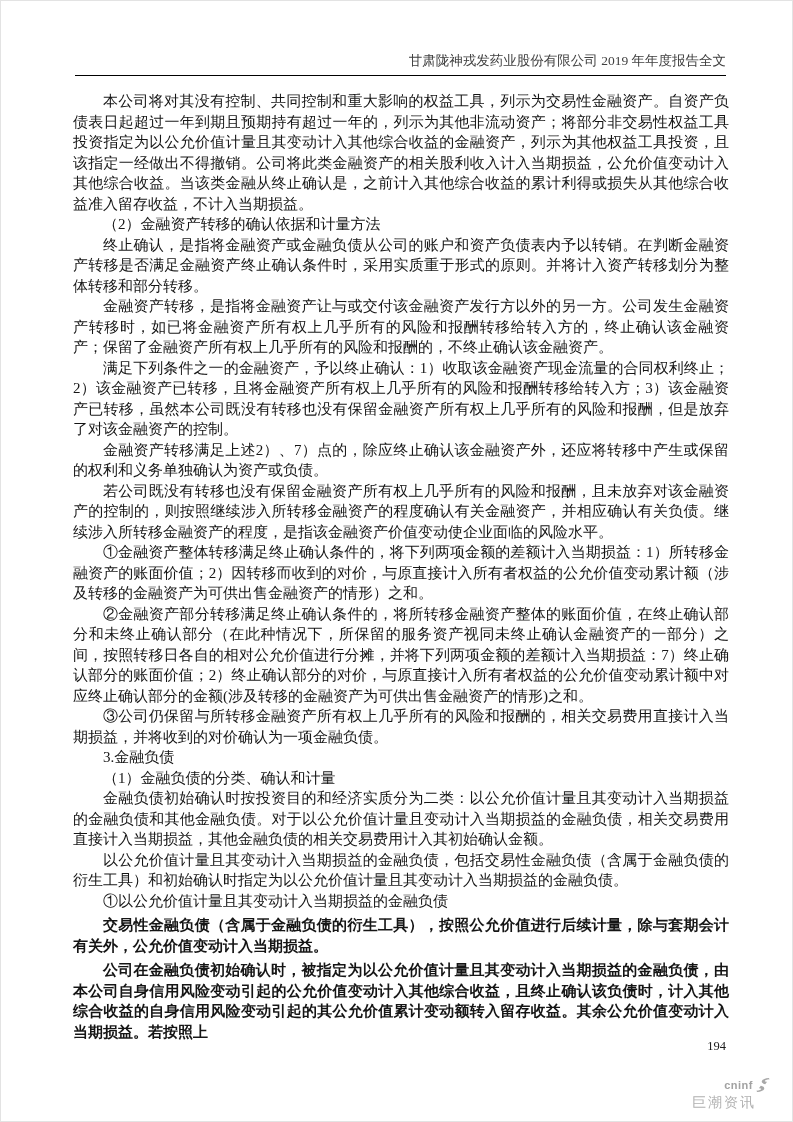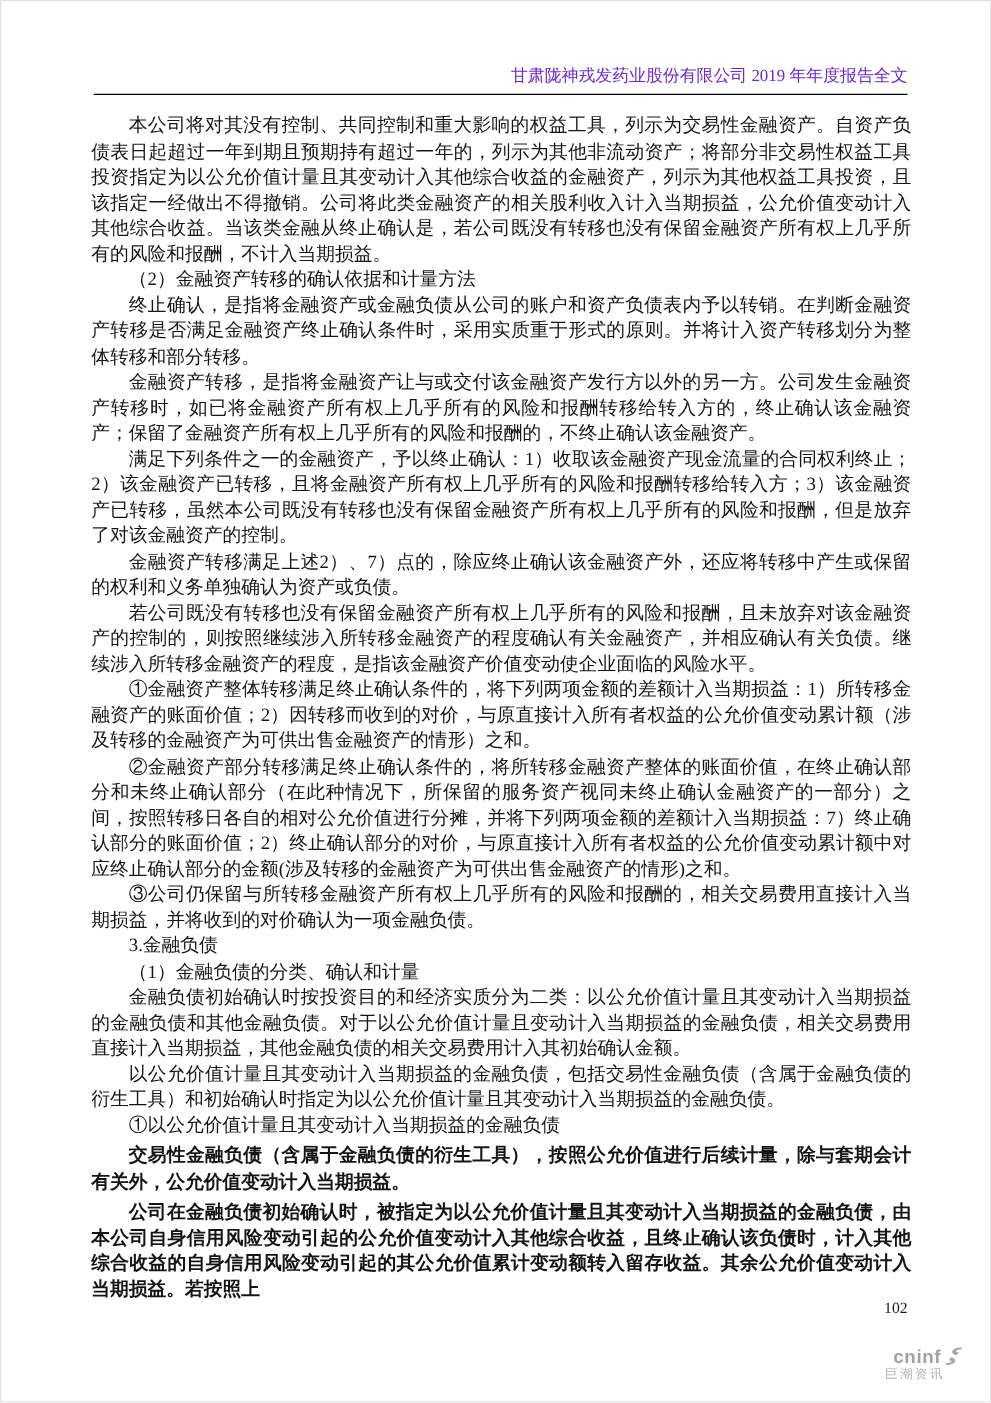--- a/index.html
+++ b/index.html
@@ -19,21 +19,21 @@
     overflow: hidden;
   }
   .header-title {
     position: absolute;
     top: 51px;
     left: 74px;
     right: 66px;
     text-align: right;
     font-size: 13.5px;
     line-height: 18px;
-    color: #6d28d9;
+    color: #404040;
     white-space: nowrap;
   }
   .header-rule {
     position: absolute;
     top: 74px;
     left: 74px;
     right: 66px;
     height: 0;
     border-top: 1.7px solid #000000;
   }
@@ -76,32 +76,32 @@
     user-select: none;
   }
   .wm-row1 {
     display: flex;
     align-items: center;
     justify-content: flex-end;
     gap: 1px;
     padding-right: 14px;
   }
   .wm-brand {
-    font-size: 15px;
+    font-size: 11px;
     font-weight: bold;
     letter-spacing: 0.5px;
     color: #a2a2a2;
   }
   .wm-swirl {
     width: 18px;
     height: 16px;
     display: inline-block;
   }
   .wm-cn {
-    font-size: 10px;
+    font-size: 14px;
     letter-spacing: 2px;
     color: #b0b0b0;
     margin-top: 2px;
     padding-right: 30px;
   }
   .wm-url {
     font-size: 9.5px;
     color: #a8a8a8;
     margin-top: 17px;
     padding-right: 4px;
@@ -110,40 +110,40 @@
 </head>
 <body>
 
 <div class="page">
 
   <div class="header-title">甘肃陇神戎发药业股份有限公司 2019 年年度报告全文</div>
 
   <div class="header-rule"></div>
 
   <div class="doc-body">
-    <p>本公司将对其没有控制、共同控制和重大影响的权益工具，列示为交易性金融资产。自资产负债表日起超过一年到期且预期持有超过一年的，列示为其他非流动资产；将部分非交易性权益工具投资指定为以公允价值计量且其变动计入其他综合收益的金融资产，列示为其他权益工具投资，且该指定一经做出不得撤销。公司将此类金融资产的相关股利收入计入当期损益，公允价值变动计入其他综合收益。当该类金融从终止确认是，若公司既没有转移也没有保留金融资产所有权上几乎所有的风险和报酬，不计入当期损益。</p>
+    <p>本公司将对其没有控制、共同控制和重大影响的权益工具，列示为交易性金融资产。自资产负债表日起超过一年到期且预期持有超过一年的，列示为其他非流动资产；将部分非交易性权益工具投资指定为以公允价值计量且其变动计入其他综合收益的金融资产，列示为其他权益工具投资，且该指定一经做出不得撤销。公司将此类金融资产的相关股利收入计入当期损益，公允价值变动计入其他综合收益。当该类金融从终止确认是，之前计入其他综合收益的累计利得或损失从其他综合收益准入留存收益，不计入当期损益。</p>
     <p>（2）金融资产转移的确认依据和计量方法</p>
     <p>终止确认，是指将金融资产或金融负债从公司的账户和资产负债表内予以转销。在判断金融资产转移是否满足金融资产终止确认条件时，采用实质重于形式的原则。并将计入资产转移划分为整体转移和部分转移。</p>
     <p>金融资产转移，是指将金融资产让与或交付该金融资产发行方以外的另一方。公司发生金融资产转移时，如已将金融资产所有权上几乎所有的风险和报酬转移给转入方的，终止确认该金融资产；保留了金融资产所有权上几乎所有的风险和报酬的，不终止确认该金融资产。</p>
     <p>满足下列条件之一的金融资产，予以终止确认：1）收取该金融资产现金流量的合同权利终止；2）该金融资产已转移，且将金融资产所有权上几乎所有的风险和报酬转移给转入方；3）该金融资产已转移，虽然本公司既没有转移也没有保留金融资产所有权上几乎所有的风险和报酬，但是放弃了对该金融资产的控制。</p>
     <p>金融资产转移满足上述2）、7）点的，除应终止确认该金融资产外，还应将转移中产生或保留的权利和义务单独确认为资产或负债。</p>
     <p>若公司既没有转移也没有保留金融资产所有权上几乎所有的风险和报酬，且未放弃对该金融资产的控制的，则按照继续涉入所转移金融资产的程度确认有关金融资产，并相应确认有关负债。继续涉入所转移金融资产的程度，是指该金融资产价值变动使企业面临的风险水平。</p>
     <p>①金融资产整体转移满足终止确认条件的，将下列两项金额的差额计入当期损益：1）所转移金融资产的账面价值；2）因转移而收到的对价，与原直接计入所有者权益的公允价值变动累计额（涉及转移的金融资产为可供出售金融资产的情形）之和。</p>
     <p>②金融资产部分转移满足终止确认条件的，将所转移金融资产整体的账面价值，在终止确认部分和未终止确认部分（在此种情况下，所保留的服务资产视同未终止确认金融资产的一部分）之间，按照转移日各自的相对公允价值进行分摊，并将下列两项金额的差额计入当期损益：7）终止确认部分的账面价值；2）终止确认部分的对价，与原直接计入所有者权益的公允价值变动累计额中对应终止确认部分的金额(涉及转移的金融资产为可供出售金融资产的情形)之和。</p>
     <p>③公司仍保留与所转移金融资产所有权上几乎所有的风险和报酬的，相关交易费用直接计入当期损益，并将收到的对价确认为一项金融负债。</p>
     <p>3.金融负债</p>
     <p>（1）金融负债的分类、确认和计量</p>
     <p>金融负债初始确认时按投资目的和经济实质分为二类：以公允价值计量且其变动计入当期损益的金融负债和其他金融负债。对于以公允价值计量且变动计入当期损益的金融负债，相关交易费用直接计入当期损益，其他金融负债的相关交易费用计入其初始确认金额。</p>
     <p>以公允价值计量且其变动计入当期损益的金融负债，包括交易性金融负债（含属于金融负债的衍生工具）和初始确认时指定为以公允价值计量且其变动计入当期损益的金融负债。</p>
     <p>①以公允价值计量且其变动计入当期损益的金融负债</p>
     <p class="gap">交易性金融负债（含属于金融负债的衍生工具），按照公允价值进行后续计量，除与套期会计有关外，公允价值变动计入当期损益。</p>
     <p class="gap">公司在金融负债初始确认时，被指定为以公允价值计量且其变动计入当期损益的金融负债，由本公司自身信用风险变动引起的公允价值变动计入其他综合收益，且终止确认该负债时，计入其他综合收益的自身信用风险变动引起的其公允价值累计变动额转入留存收益。其余公允价值变动计入当期损益。若按照上</p>
   </div>
 
-  <div class="page-number">102</div>
+  <div class="page-number">194</div>
 
   <div class="watermark">
     <div class="wm-row1">
       <span class="wm-brand">cninf</span>
       <span class="wm-swirl">
         <svg viewBox="0 0 20 18" width="18" height="16" aria-hidden="true">
           <path d="M16.5 1 C8.5 1.5 5.5 6.5 12.5 8.2 L14.6 5.4 C10.2 5.2 11.5 3 17.5 2.6 Z" fill="#a8a8a8"></path>
           <path d="M3.5 17 C11.5 16.5 14.5 11.5 7.5 9.8 L5.4 12.6 C9.8 12.8 8.5 15 2.5 15.4 Z" fill="#a8a8a8"></path>
         </svg>
       </span>

